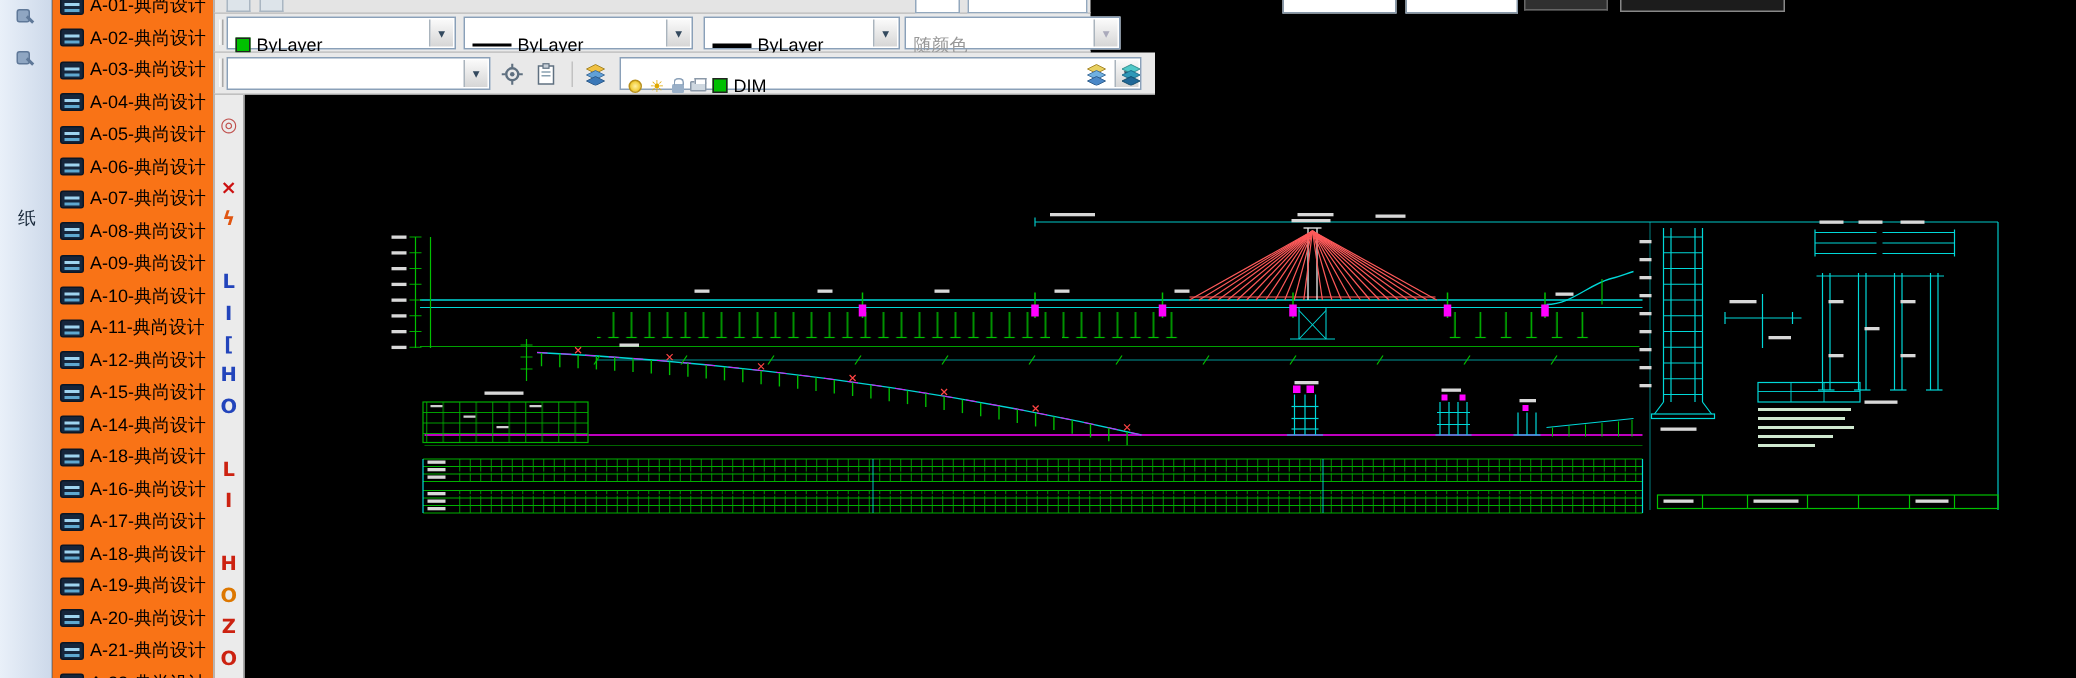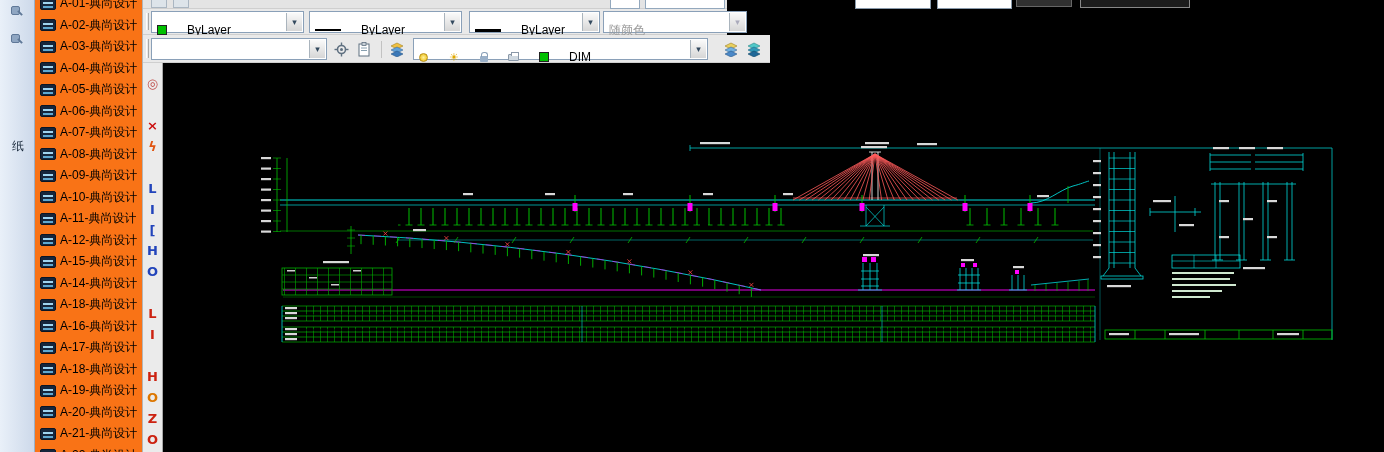--- a/index.html
+++ b/index.html
@@ -30,21 +30,21 @@
   .side-gap{width:18px;height:18px;margin-bottom:4px}
 
   
   .trow{position:absolute;background:#e9e9e9;border-bottom:1px solid #cfcfcf;z-index:5}
   #trow0{left:143px;top:0;width:584px;height:9px;background:#e4e4e4}
   #trow1{left:143px;top:9px;width:584px;height:26px}
   #trow2{left:143px;top:35px;width:627px;height:28px}
   .sliver{position:absolute;top:0;height:9px;background:#fff;border:1px solid #93a8bd;border-top:none}
   .sliver.icon{background:#dde4ea;border-color:#aab6c2;height:8px}
   .grip{position:absolute;left:3px;top:4px;bottom:4px;width:3px;border-left:1px solid #fdfdfd;border-right:1px solid #a8a8a8}
-  .combo{position:absolute;height:22px;background:#fff;border:1px solid #8aa0b8;display:flex;align-items:center;gap:20px;
+  .combo{position:absolute;height:22px;background:#fff;border:1px solid #8aa0b8;display:flex;align-items:center;gap:4px;
     padding:16px 18px 0 5px;color:#000;cursor:default}
   #trow1 .combo{top:2px}
   #trow2 .combo{top:3px}
   .combo .arrow{position:absolute;right:1px;top:1px;bottom:1px;width:16px;background:linear-gradient(#fafafa,#d6d6d6);
     border-left:1px solid #aab4bd;display:flex;align-items:center;justify-content:center}
   .combo .arrow::before{content:"▾";font-size:9px;color:#33495e;line-height:1}
   .combo.disabled .clabel{color:#999}
   .combo.disabled .arrow::before{color:#aab}
   .clabel{flex:1;overflow:hidden;white-space:nowrap}
   .chip{width:10px;height:10px;border:1px solid #222;flex:0 0 auto}
@@ -617,21 +617,21 @@
     </svg>
   </div>
   <div class="vsep" style="left:238px"></div>
   <div class="tbtn" style="left:244px">
     <svg width="16" height="15" viewBox="0 0 16 15">
       <path d="M8 1 L14 4 8 7 2 4Z" fill="#f0c040" stroke="#a08020" stroke-width="0.6"></path>
       <path d="M8 5 L14 8 8 11 2 8Z" fill="#60a0d8" stroke="#3a6a98" stroke-width="0.6"></path>
       <path d="M8 9 L14 12 8 15 2 12Z" fill="#3a78b8" stroke="#285888" stroke-width="0.6"></path>
     </svg>
   </div>
-  <div class="combo" style="left:270px;width:295px">
+  <div class="combo" style="left:270px;width:348px">
     <span class="bulb"></span>
     <span class="sun"></span>
     <span class="lock"></span>
     <span class="printer"></span>
     <span class="chip" style="background: rgb(0, 192, 0);"></span>
     <span class="clabel">DIM</span>
     <span class="arrow"></span>
   </div>
   <div class="tbtn" style="left:578px">
     <svg width="16" height="15" viewBox="0 0 16 15">

